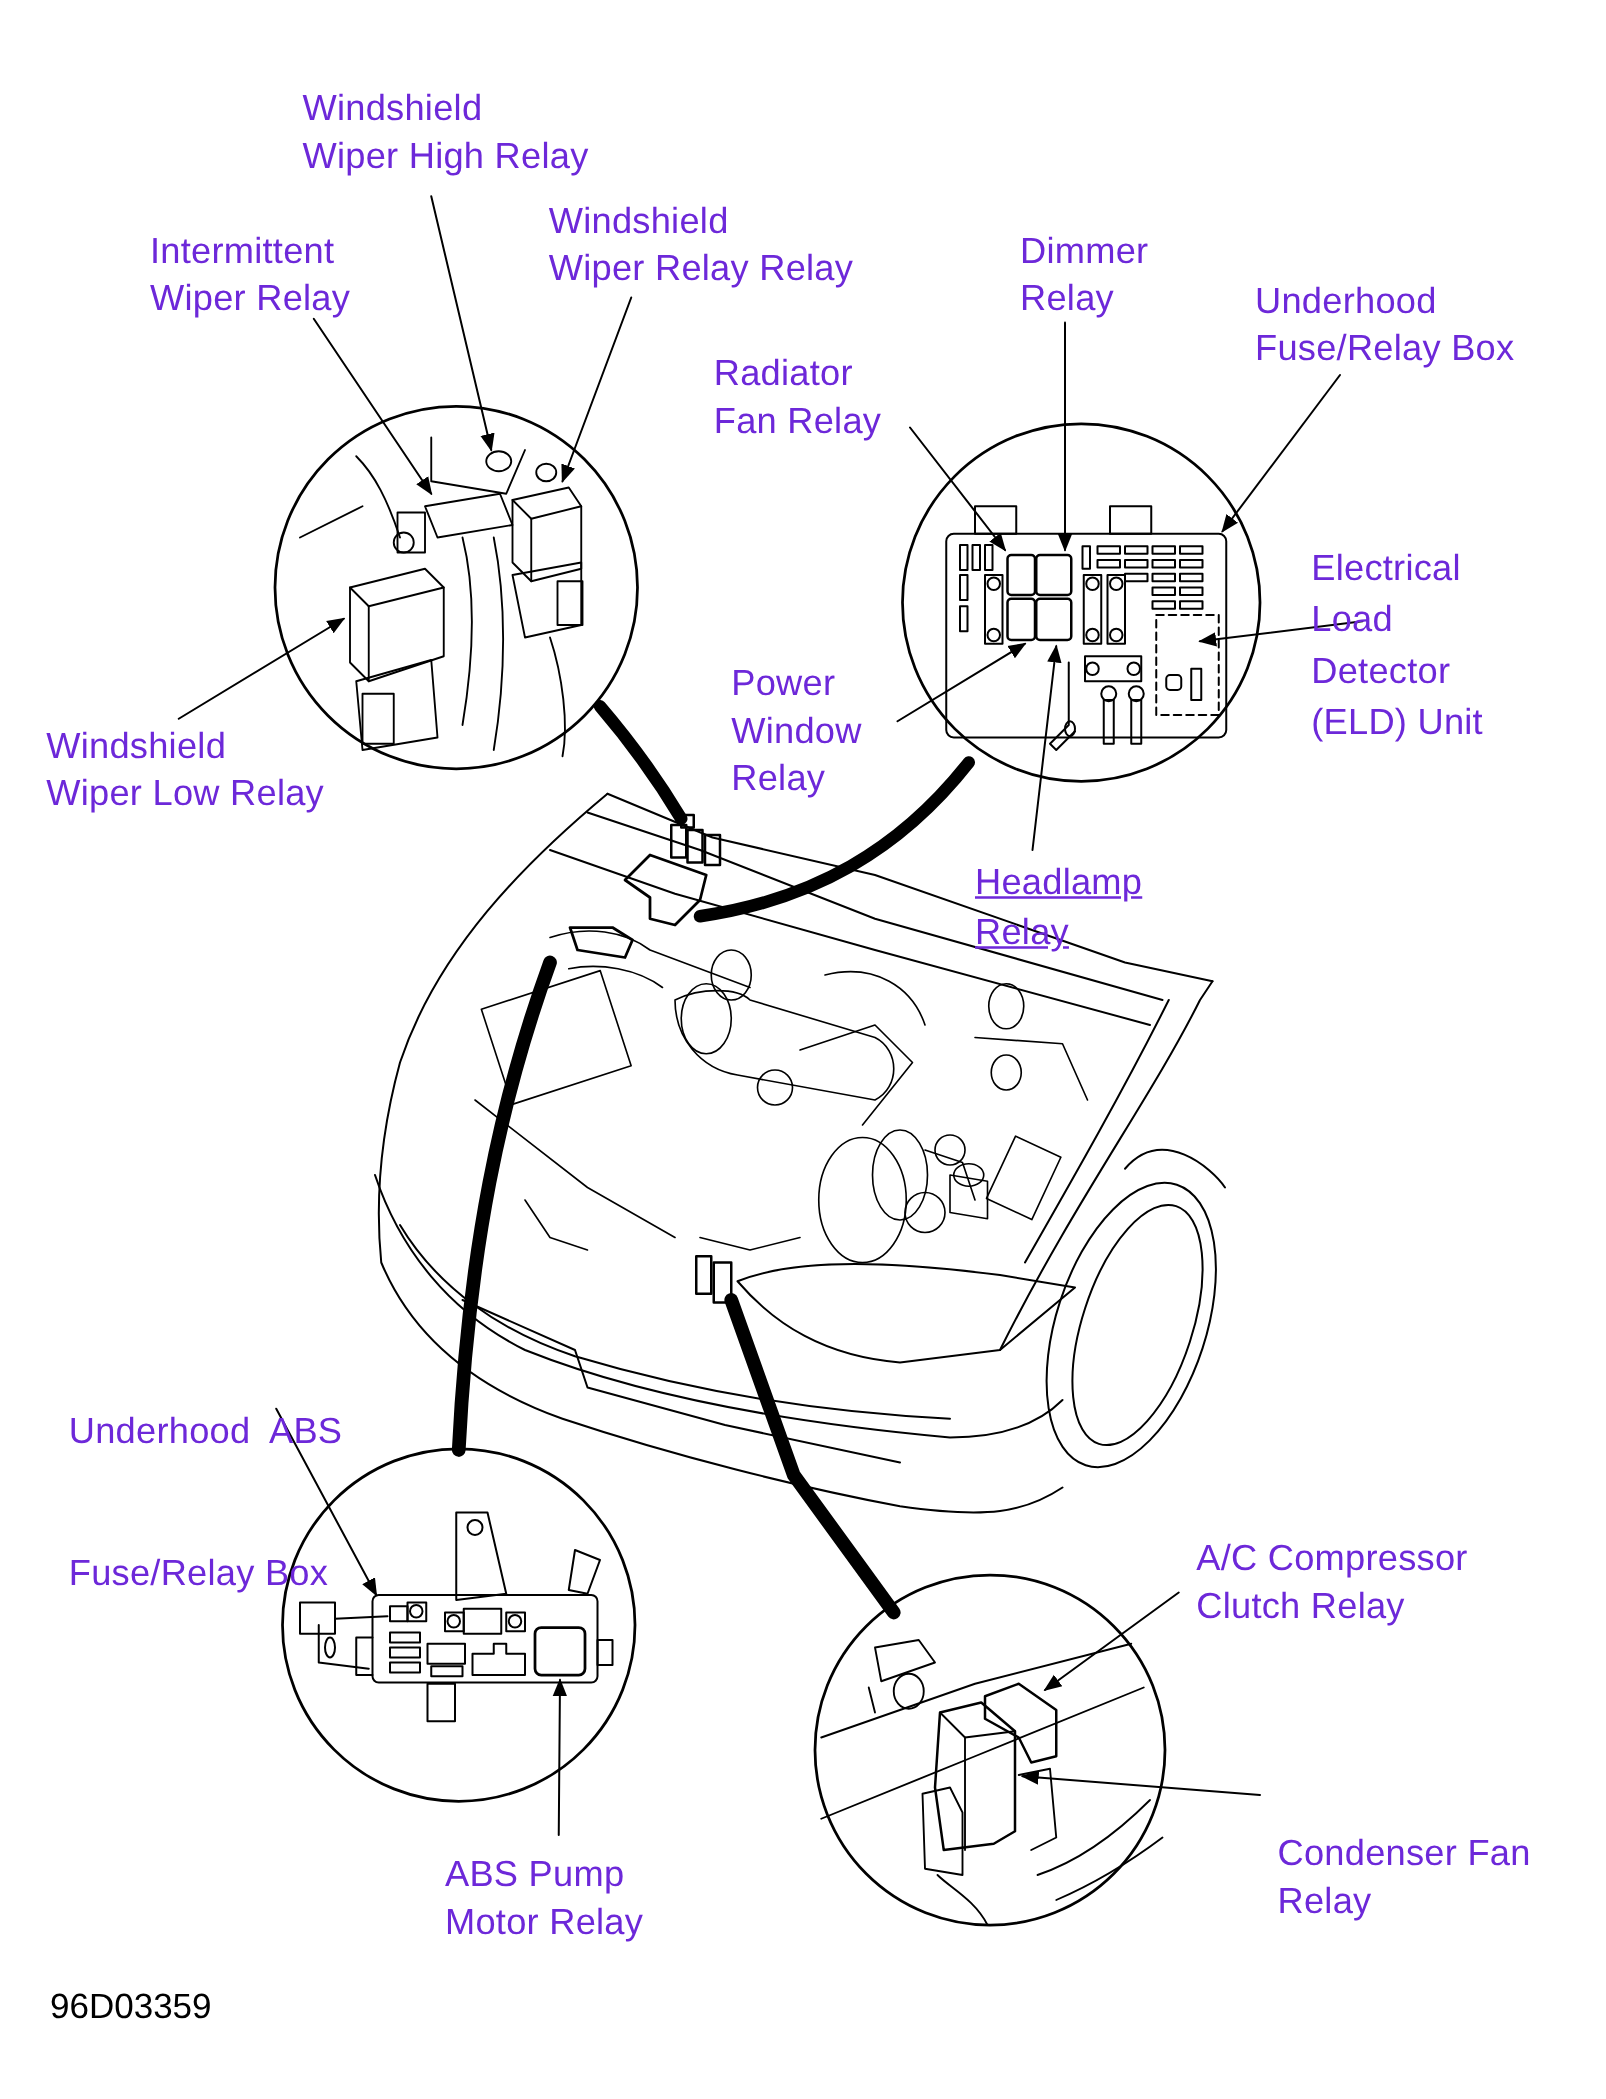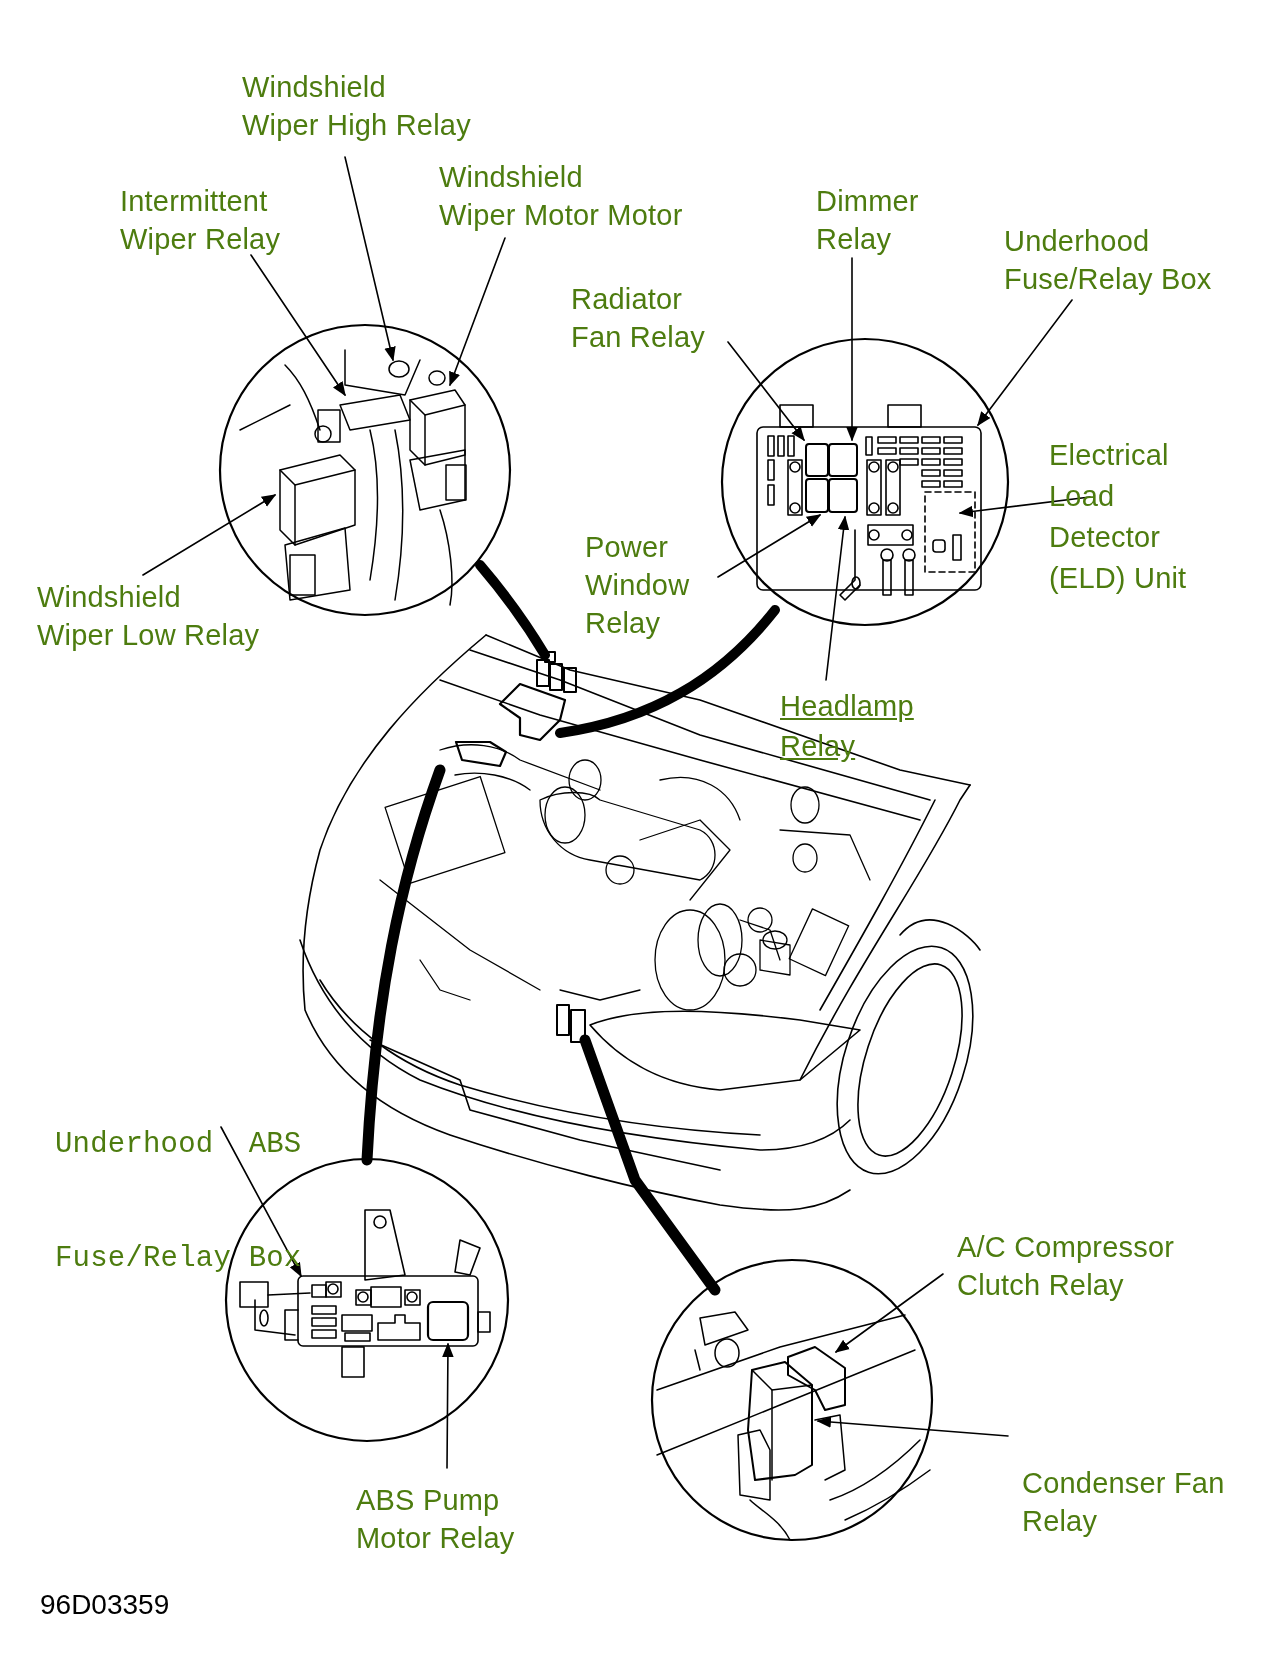--- a/index.html
+++ b/index.html
@@ -1,19 +1,19 @@
 <!DOCTYPE html>
 <html><head>
 <meta charset="utf-8">
 <style>
   html, body { margin: 0; padding: 0; background: #ffffff; }
   body { width: 1285px; height: 1679px; position: relative; overflow: hidden;
          font-family: "Liberation Sans", "DejaVu Sans", sans-serif; color: #000; }
   #diagram { position: absolute; left: 0; top: 0; width: 1285px; height: 1679px; }
-  .lbl { position: absolute; font-size: 29px; line-height: 38px; white-space: nowrap; color: #4d7c0f; letter-spacing: 0.2px; }
+  .lbl { position: absolute; font-size: 29px; line-height: 38px; white-space: nowrap; color: #6d28d9; letter-spacing: 0.2px; }
   .lbl span { display: block; }
   .code { position: absolute; left: 40px; top: 1592px; font-size: 28px; line-height: 26px; }
   svg line, svg path, svg rect, svg circle, svg ellipse, svg polyline, svg polygon { vector-effect: non-scaling-stroke; }
 </style>
 </head>
 <body>
 
 <svg id="diagram" viewBox="0 0 1285 1679" xmlns="http://www.w3.org/2000/svg" fill="none" stroke="#000" stroke-width="1.6" stroke-linejoin="round" stroke-linecap="round">
 
   <defs>
@@ -248,21 +248,21 @@
 <div class="lbl" style="left:242px; top:68px;">
   <span>Windshield</span>
   <span>Wiper High Relay</span>
 </div>
 <div class="lbl" style="left:120px; top:182px;">
   <span>Intermittent</span>
   <span>Wiper Relay</span>
 </div>
 <div class="lbl" style="left:439px; top:158px;">
   <span>Windshield</span>
-  <span>Wiper Motor Motor</span>
+  <span>Wiper Relay Relay</span>
 </div>
 <div class="lbl" style="left:37px; top:578px;">
   <span>Windshield</span>
   <span>Wiper Low Relay</span>
 </div>
 <div class="lbl" style="left:571px; top:280px;">
   <span>Radiator</span>
   <span>Fan Relay</span>
 </div>
 <div class="lbl" style="left:816px; top:182px;">
@@ -281,21 +281,21 @@
 </div>
 <div class="lbl" style="left:585px; top:528px;">
   <span>Power</span>
   <span>Window</span>
   <span>Relay</span>
 </div>
 <div class="lbl" style="left:780px; top:686px; line-height:40px;text-decoration:underline;">
   <span>Headlamp</span>
   <span>Relay</span>
 </div>
-<div class="lbl" style="left:55px; top:1050px; white-space:pre;font-family:Liberation Mono, monospace;">
+<div class="lbl" style="left:55px; top:1050px; white-space:pre;">
   <span>Underhood  ABS</span>
   <span>Fuse/Relay Box</span>
 </div>
 <div class="lbl" style="left:356px; top:1481px;">
   <span>ABS Pump</span>
   <span>Motor Relay</span>
 </div>
 <div class="lbl" style="left:957px; top:1228px;">
   <span>A/C Compressor</span>
   <span>Clutch Relay</span>

